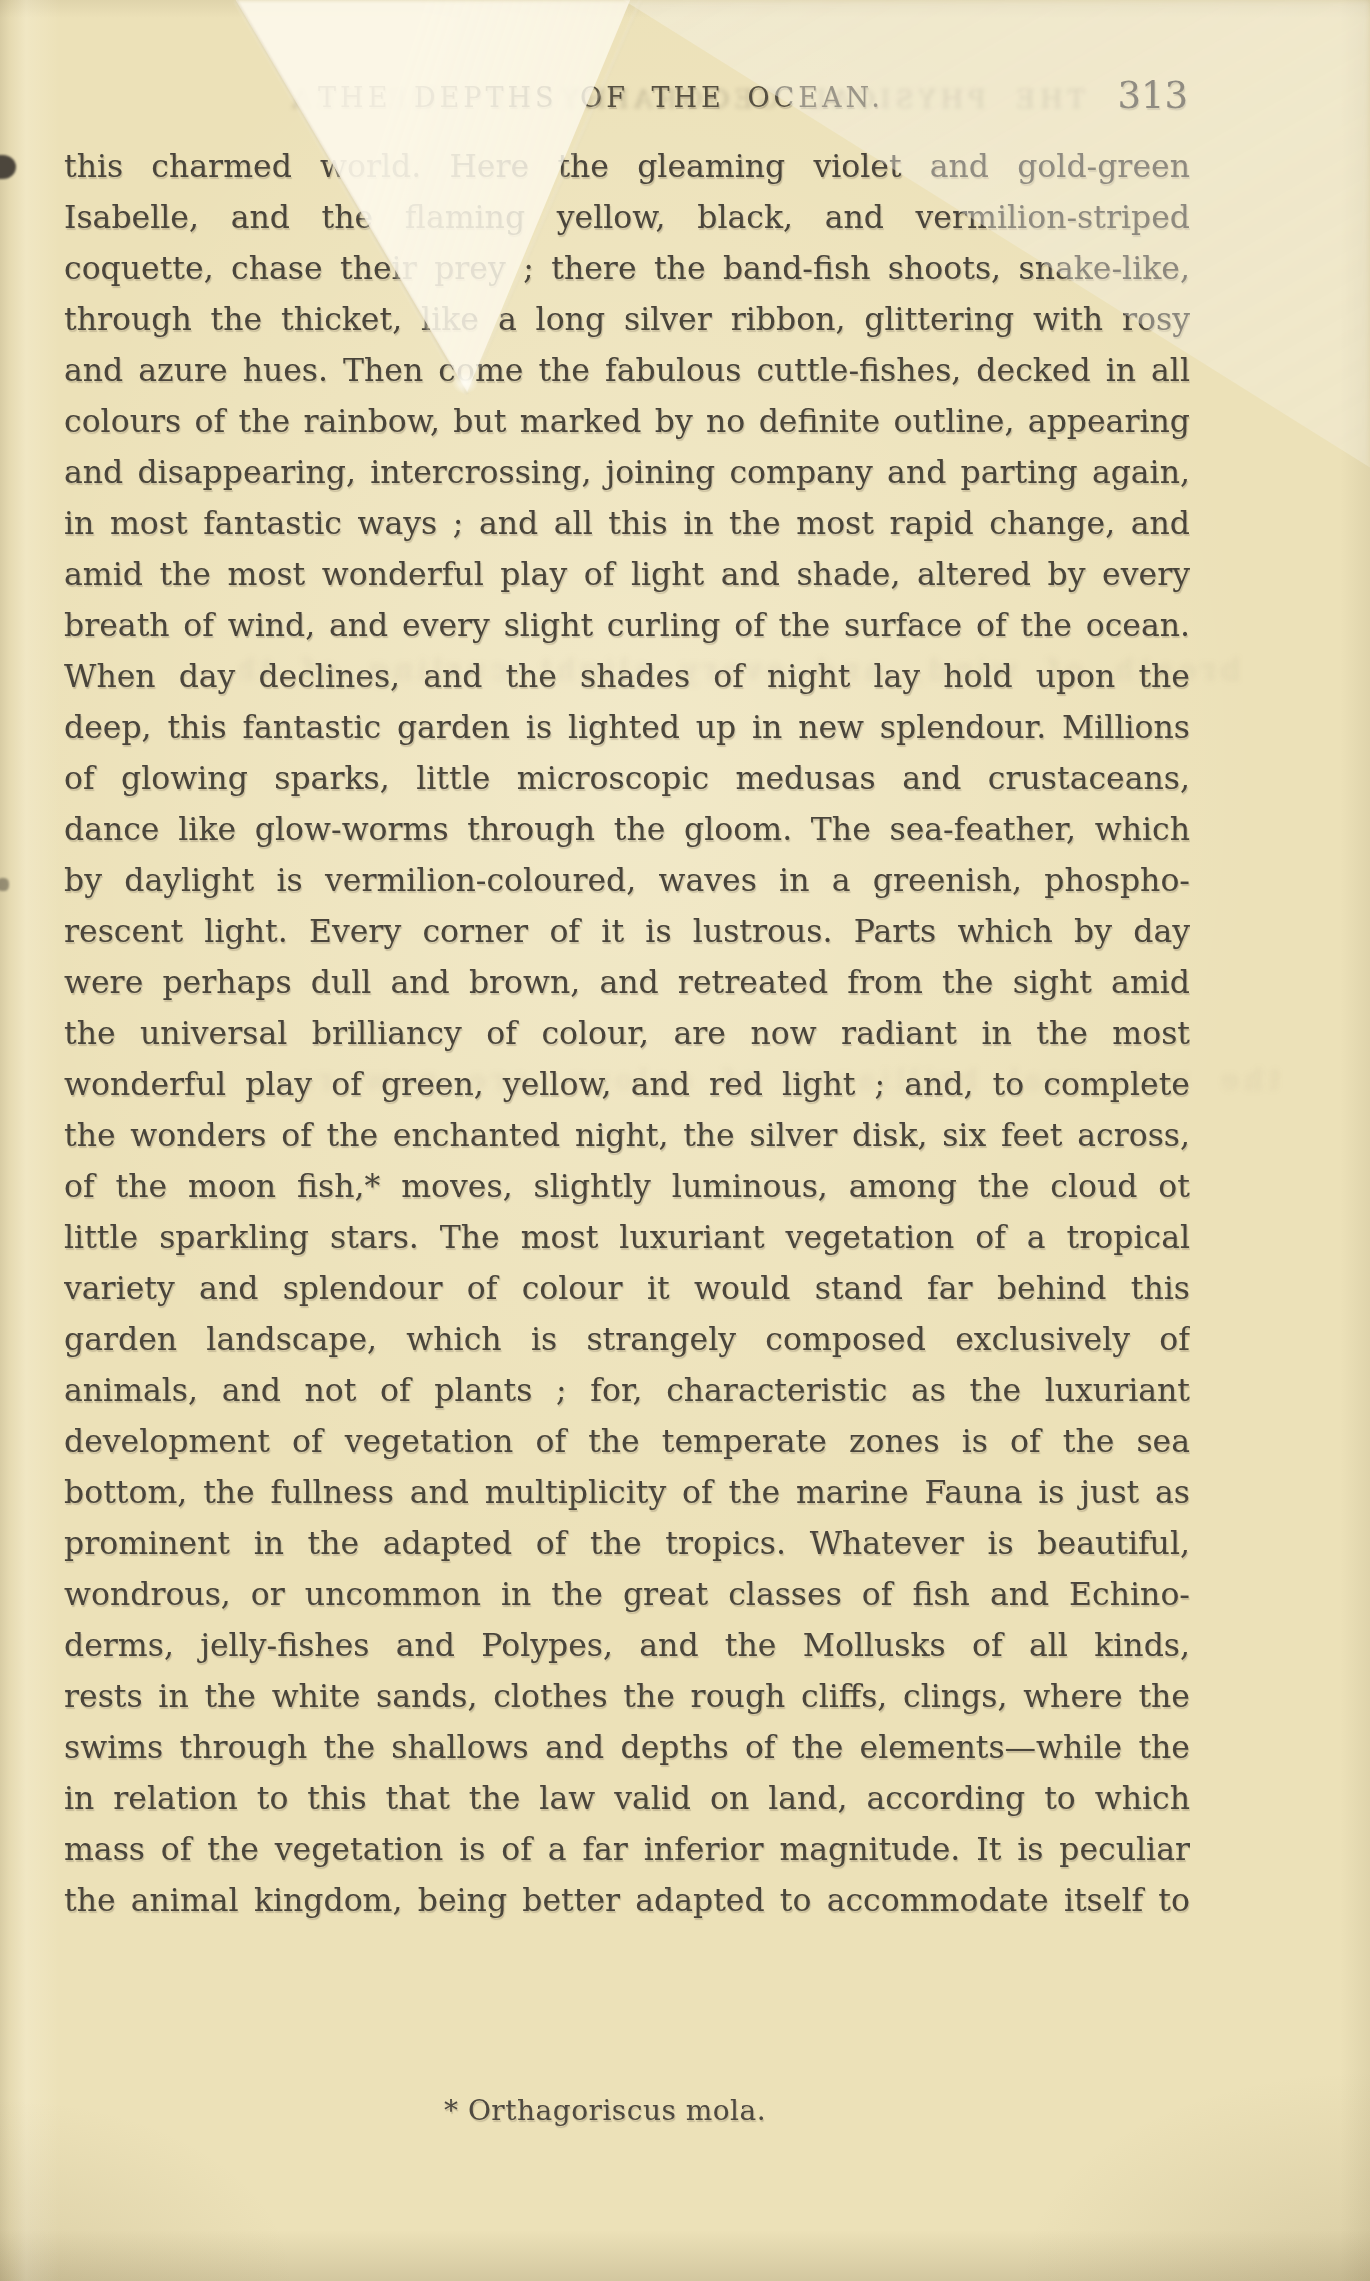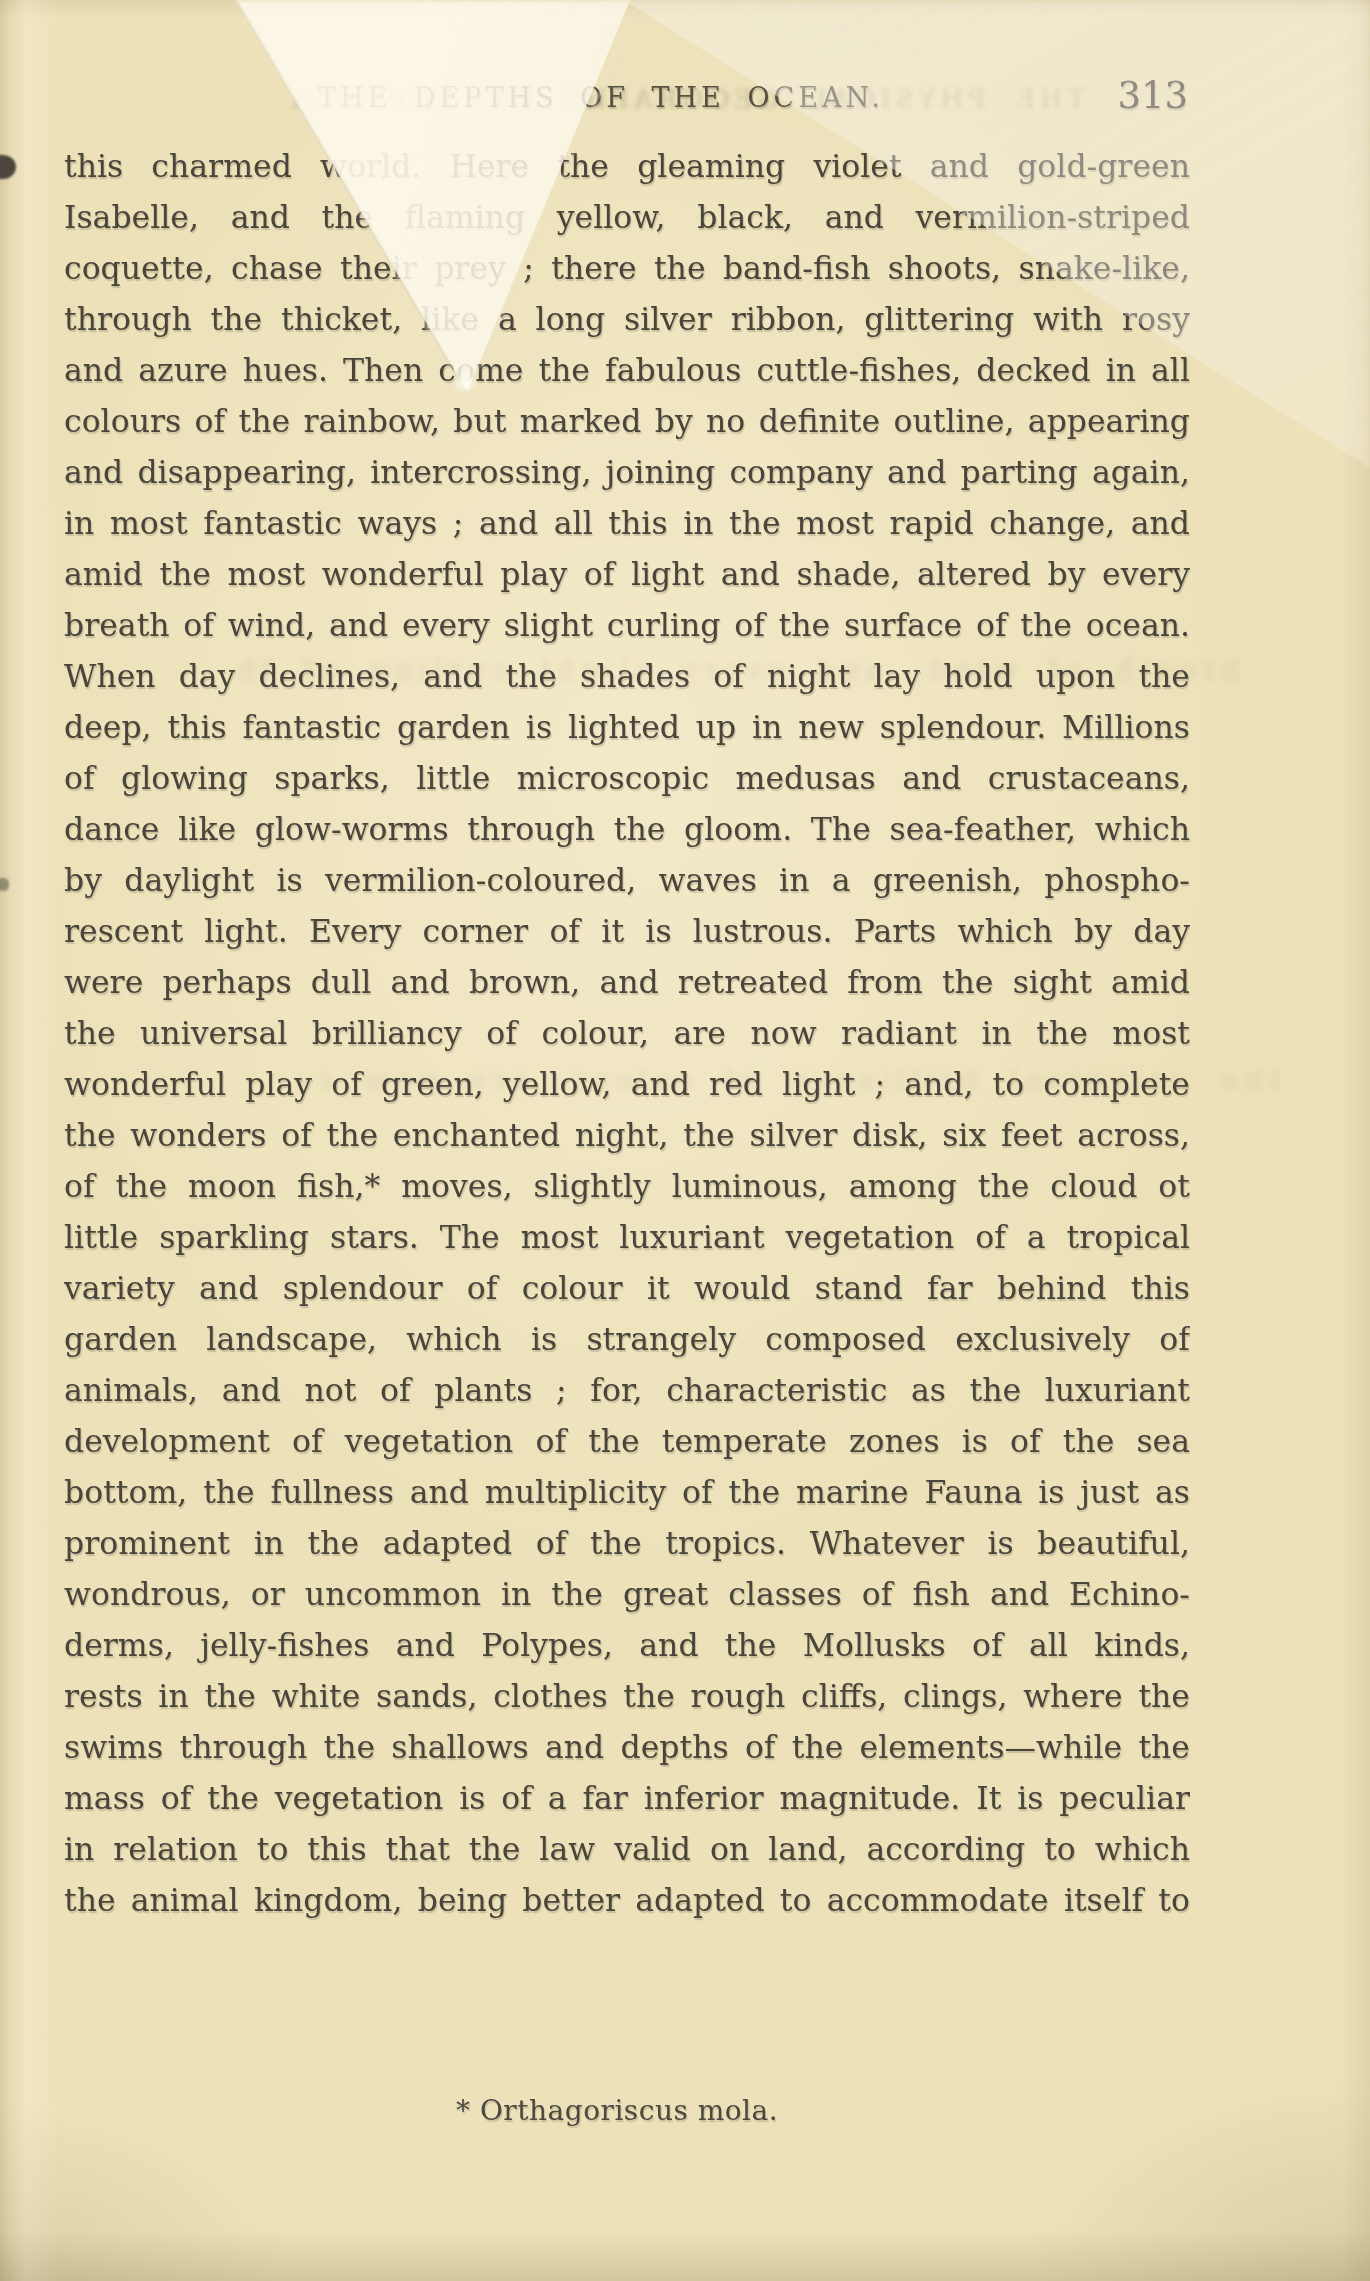--- a/index.html
+++ b/index.html
@@ -104,21 +104,20 @@
     white-space: nowrap; overflow: hidden;
     color: #4a453b;
     text-shadow: 1px 1.8px 1px rgba(125,113,88,0.32);
   }
   .footnote {
     position: absolute; top: 2094px; left: 444px;
     font-size: 28px; color: #4e4940;
     letter-spacing: 0.5px;
     text-shadow: 1px 1.5px 1px rgba(125,113,88,0.32);
     z-index: 2;
-    margin-left: 12px;
   }
 </style>
 </head>
 <body>
 
 <div class="page">
 
   <div class="ghost ghost-header">THE PHYSICAL GEOGRAPHY OF THE SEA</div>
   <div class="ghost ghost-mid-1">breath of wind, and every slight curling of the surface of the ocean.</div>
   <div class="ghost ghost-mid-2">the universal brilliancy of colour, are now radiant in the most</div>
@@ -155,22 +154,22 @@
       <div class="line">variety and splendour of colour it would stand far behind this</div>
       <div class="line">garden landscape, which is strangely composed exclusively of</div>
       <div class="line">animals, and not of plants ; for, characteristic as the luxuriant</div>
       <div class="line">development of vegetation of the temperate zones is of the sea</div>
       <div class="line">bottom, the fullness and multiplicity of the marine Fauna is just as</div>
       <div class="line">prominent in the adapted of the tropics.  Whatever is beautiful,</div>
       <div class="line">wondrous, or uncommon in the great classes of fish and Echino-</div>
       <div class="line">derms, jelly-fishes and Polypes, and the Mollusks of all kinds,</div>
       <div class="line">rests in the white sands, clothes the rough cliffs, clings, where the</div>
       <div class="line">swims through the shallows and depths of the elements—while the</div>
+      <div class="line">in relation to this that the law valid on land, according to which</div>
       <div class="line">mass of the vegetation is of a far inferior magnitude.  It is peculiar</div>
-      <div class="line">in relation to this that the law valid on land, according to which</div>
       <div class="line">the animal kingdom, being better adapted to accommodate itself to</div>
     </div>
 
   <div class="footnote">* Orthagoriscus mola.</div>
 
   <div class="corner-light"></div>
   <div class="crease-triangle"></div>
   <div class="fold-line fold-line-left"></div>
   <div class="fold-line fold-line-right"></div>
   <div class="fold-apex"></div>

